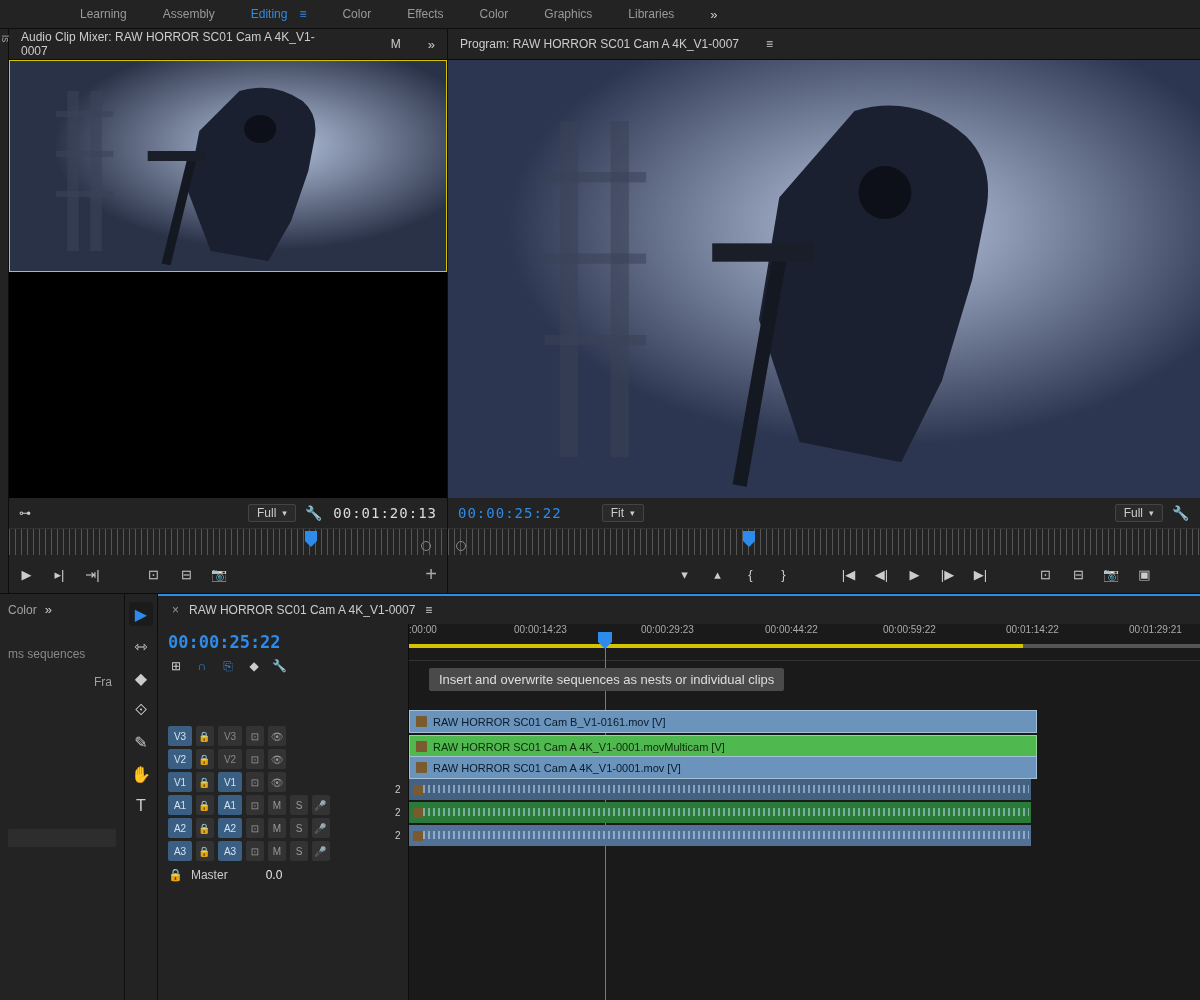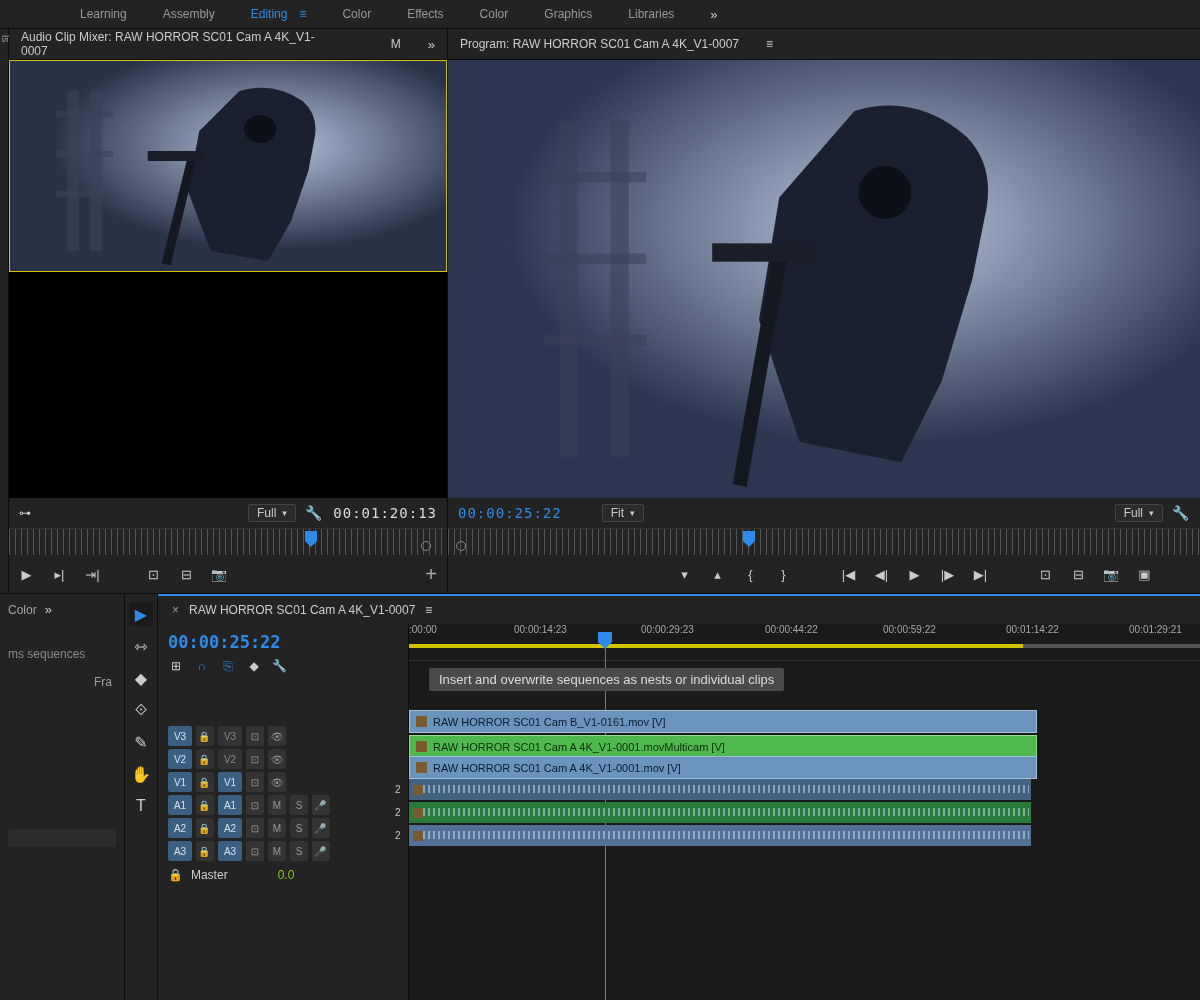--- a/index.html
+++ b/index.html
@@ -43,21 +43,21 @@
 .tl-btns{display:flex;gap:10px;align-items:center;padding-bottom:6px}
 .tl-ico{width:16px;height:16px;color:#ccc;display:inline-flex;align-items:center;justify-content:center}
 .tl-ico.blue{color:#2d8ceb}
 .trk-rows{margin-top:46px}
 .trk{height:22px;display:flex;align-items:flex-start;gap:4px;margin-bottom:1px}
 .tbox{width:24px;height:20px;background:#3a5f82;color:#cfe3f5;font-size:10px;display:flex;align-items:center;justify-content:center;border-radius:2px}
 .tbox.off{background:#333;color:#888}
 .tbox.lock{background:#333;width:18px}
 .tiny{width:18px;height:20px;background:#333;display:flex;align-items:center;justify-content:center;border-radius:2px;color:#999;font-size:10px}
 .master-row{display:flex;align-items:center;gap:8px;padding:4px 0;color:#ccc}
-.master-row .val{color:#84cc16;margin-left:42px}
+.master-row .val{color:#e5e5e5;margin-left:30px}
 .tl-right{flex:1;position:relative;background:#1a1a1a}
 .tl-ruler{height:36px;position:relative;border-bottom:1px solid #333}
 .tl-ruler .tick{position:absolute;top:0;color:#aaa;font-size:10px}
 .tl-ruler .bar{position:absolute;left:0;right:0;top:20px;height:4px;background:#d4c400}
 .tl-ruler .bar-g{position:absolute;left:614px;right:0;top:20px;height:4px;background:#555}
 .tl-ruler .ph{position:absolute;left:196px;top:8px;width:1px;height:400px;background:#2d8ceb}
 .tl-ruler .ph::before{content:"";position:absolute;top:0;left:-7px;width:14px;height:10px;background:#2d8ceb}
 .tl-ruler .ph::after{content:"";position:absolute;top:10px;left:-7px;border-left:7px solid transparent;border-right:7px solid transparent;border-top:7px solid #2d8ceb}
 .tooltip{position:absolute;left:20px;top:44px;background:#4a4a4a;color:#ddd;padding:4px 10px;border-radius:2px;font-size:13px;z-index:10}
 .clips{position:absolute;top:86px;left:0;right:0}

